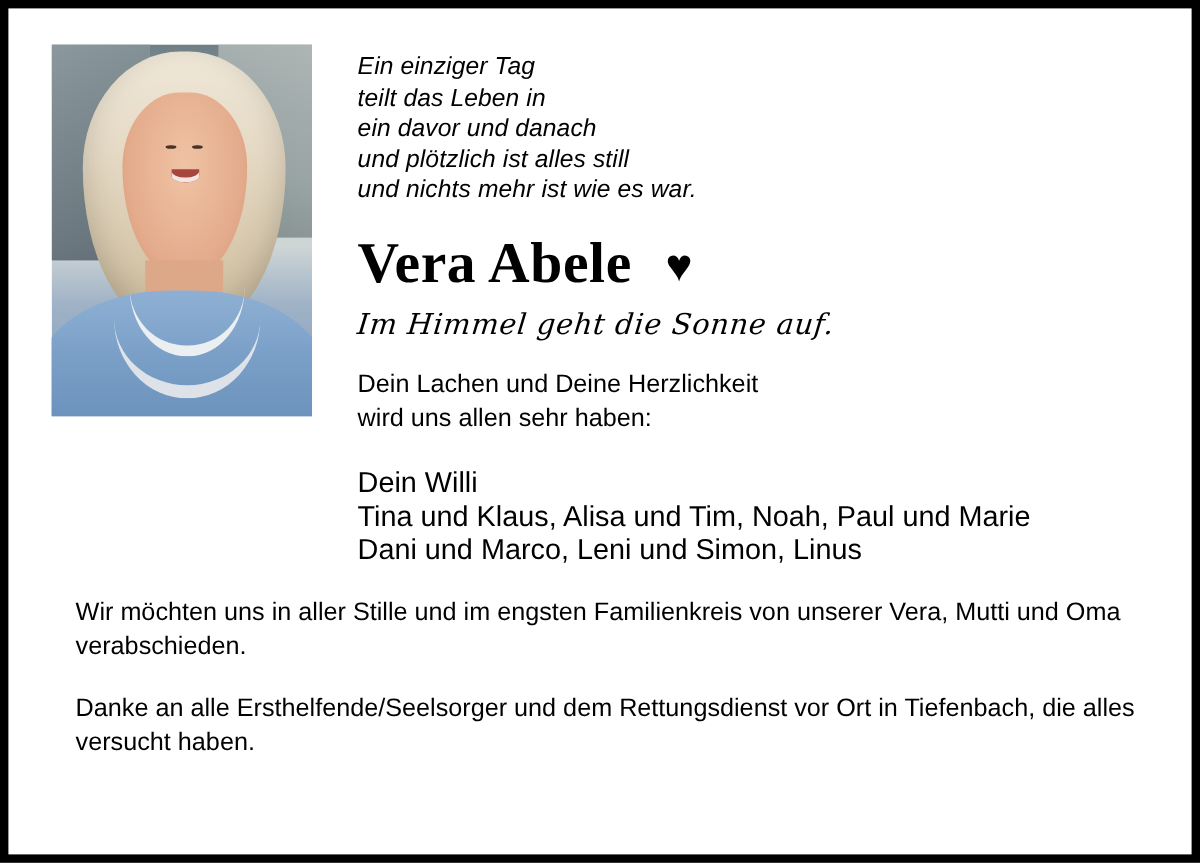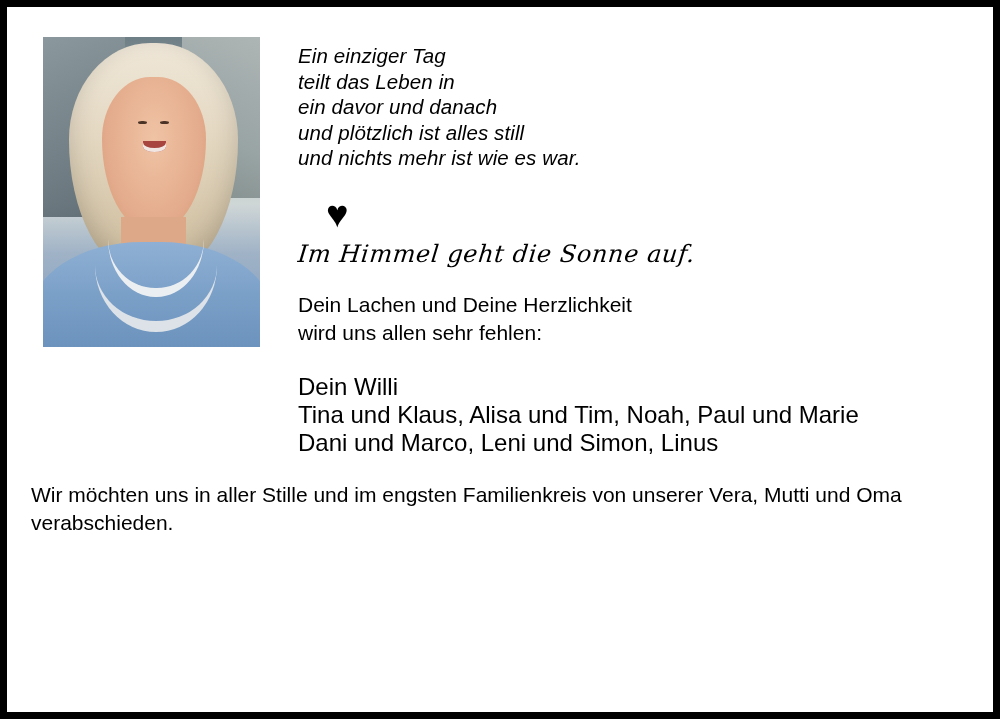--- a/index.html
+++ b/index.html
@@ -184,21 +184,21 @@
   }
   .family {
     font-size: 24px;
     line-height: 28px;
     margin-top: 26px;
     white-space: pre-line;
   }
 
   
   .bottom {
-    padding: 24px 28px 0 24px;
+    padding: 24px 28px 0 56px;
   }
   .bottom p {
     margin: 0 0 24px 0;
     font-size: 21px;
     line-height: 28px;
   }
 </style>
 </head>
 <body>
 
@@ -226,34 +226,36 @@
 
       <div class="right-col">
 
         <div class="poem">Ein einziger Tag
 teilt das Leben in
 ein davor und danach
 und plötzlich ist alles still
 und nichts mehr ist wie es war.</div>
 
         <div class="name-row">
+          <div class="name">Vera Abele</div>
           <div class="heart">♥</div>
         </div>
 
         <div class="motto">Im Himmel geht die Sonne auf.</div>
 
 
         <div class="tribute">Dein Lachen und Deine Herzlichkeit
-wird uns allen sehr fehlen:</div>
+wird uns allen sehr haben:</div>
 
         <div class="family">Dein Willi
 Tina und Klaus, Alisa und Tim, Noah, Paul und Marie
 Dani und Marco, Leni und Simon, Linus</div>
 
       </div>
     </div>
 
     <div class="bottom">
       <p>Wir möchten uns in aller Stille und im engsten Familienkreis von unserer Vera, Mutti und Oma verabschieden.</p>
+      <p>Danke an alle Ersthelfende/Seelsorger und dem Rettungsdienst vor Ort in Tiefenbach, die alles versucht haben.</p>
     </div>
 
   </div>
 </div>
 
 </body></html>

